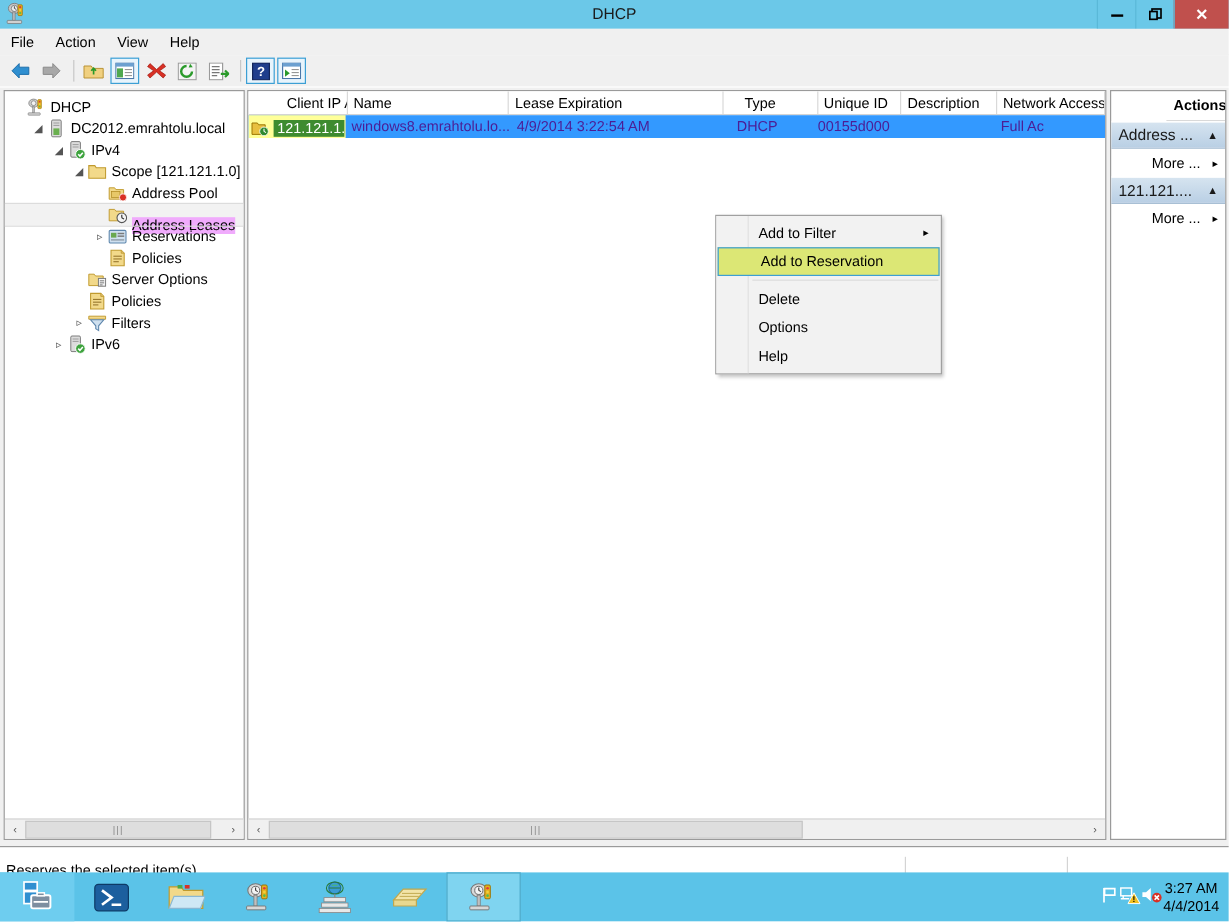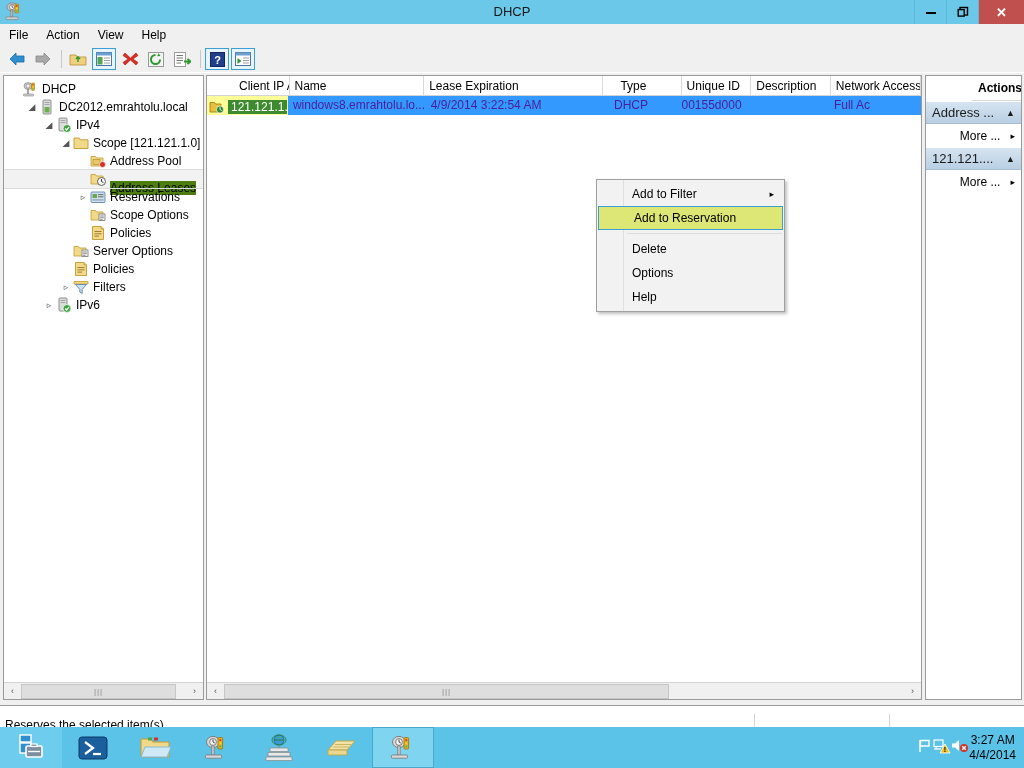--- a/index.html
+++ b/index.html
@@ -73,21 +73,21 @@
 
   
   .tree { padding: 4px 0 0 0; font-size: 12px; }
   .tnode { display: flex; align-items: center; height: 18px; white-space: nowrap; }
   .tnode .expander {
     width: 14px; height: 18px; display: flex; align-items: center; justify-content: center;
     color: #555; font-size: 9px; flex: none;
   }
   .tnode .ticon { width: 16px; height: 16px; margin-right: 4px; flex: none; position: relative; }
   .tnode .tlabel { color: #000; }
-  .tnode.selected .tlabel { background: #4d7c0f; margin-top: 17px; }
+  .tnode.selected .tlabel { background: #f0abfc; margin-top: 17px; }
   .tnode.selected { background: #f2f2f2; outline: 1px solid #dcdcdc; }
 
   
   .lv-header { display: flex; height: 20px; background: #ffffff; border-bottom: 1px solid #d4d4d4; }
   .lv-col {
     border-right: 1px solid #d9d9d9; padding: 3px 5px 0 5px;
     font-size: 12px; color: #000; overflow: hidden; white-space: nowrap;
   }
   .lv-row { display: flex; height: 19px; background: #3399ff; align-items: stretch; }
   .lv-cell {
@@ -349,31 +349,20 @@
           <div class="tnode" style="padding-left: 72px;">
             <span class="expander">▹</span>
             <span class="ticon"><svg width="16" height="16" viewBox="0 0 16 16">
                 <rect x="1" y="3" width="14" height="10.5" rx="1" fill="#cfe0ef" stroke="#5f87ad" stroke-width="0.9"></rect>
                 <rect x="2.5" y="5" width="4.5" height="4" fill="#6aa84f"></rect>
                 <rect x="8" y="5" width="5.5" height="1.2" fill="#7a7a7a"></rect>
                 <rect x="8" y="7.2" width="5.5" height="1.2" fill="#7a7a7a"></rect>
                 <rect x="2.5" y="10.2" width="11" height="1.4" fill="#9aa8b4"></rect>
               </svg></span>
             <span class="tlabel">Reservations</span>
-          </div>
-          <div class="tnode" style="padding-left: 72px;">
-            <span class="expander"></span>
-            <span class="ticon"><svg width="16" height="16" viewBox="0 0 16 16">
-                <path d="M1 3.5 L5.5 3.5 L6.6 5 L13 5 L13 13 L1 13 Z" fill="#f2d98a" stroke="#c09a2e" stroke-width="0.8"></path>
-                <rect x="9" y="7" width="6" height="6.5" fill="#f4f4f4" stroke="#777" stroke-width="0.8"></rect>
-                <line x1="10.2" y1="9" x2="13.8" y2="9" stroke="#666" stroke-width="0.7"></line>
-                <line x1="10.2" y1="10.7" x2="13.8" y2="10.7" stroke="#666" stroke-width="0.7"></line>
-                <line x1="10.2" y1="12.4" x2="12.5" y2="12.4" stroke="#666" stroke-width="0.7"></line>
-              </svg></span>
-            <span class="tlabel">Scope Options</span>
           </div>
           <div class="tnode" style="padding-left: 72px;">
             <span class="expander"></span>
             <span class="ticon"><svg width="16" height="16" viewBox="0 0 16 16">
                 <path d="M2.5 1.5 L11 1.5 L13.5 4 L13.5 14.5 L2.5 14.5 Z" fill="#f2d98a" stroke="#c09a2e" stroke-width="0.9"></path>
                 <path d="M11 1.5 L11 4 L13.5 4" fill="#e0c070" stroke="#c09a2e" stroke-width="0.7"></path>
                 <line x1="4.5" y1="6.5" x2="11.5" y2="6.5" stroke="#8a6a20" stroke-width="0.8"></line>
                 <line x1="4.5" y1="8.8" x2="11.5" y2="8.8" stroke="#8a6a20" stroke-width="0.8"></line>
                 <line x1="4.5" y1="11.1" x2="9" y2="11.1" stroke="#8a6a20" stroke-width="0.8"></line>
               </svg></span>

